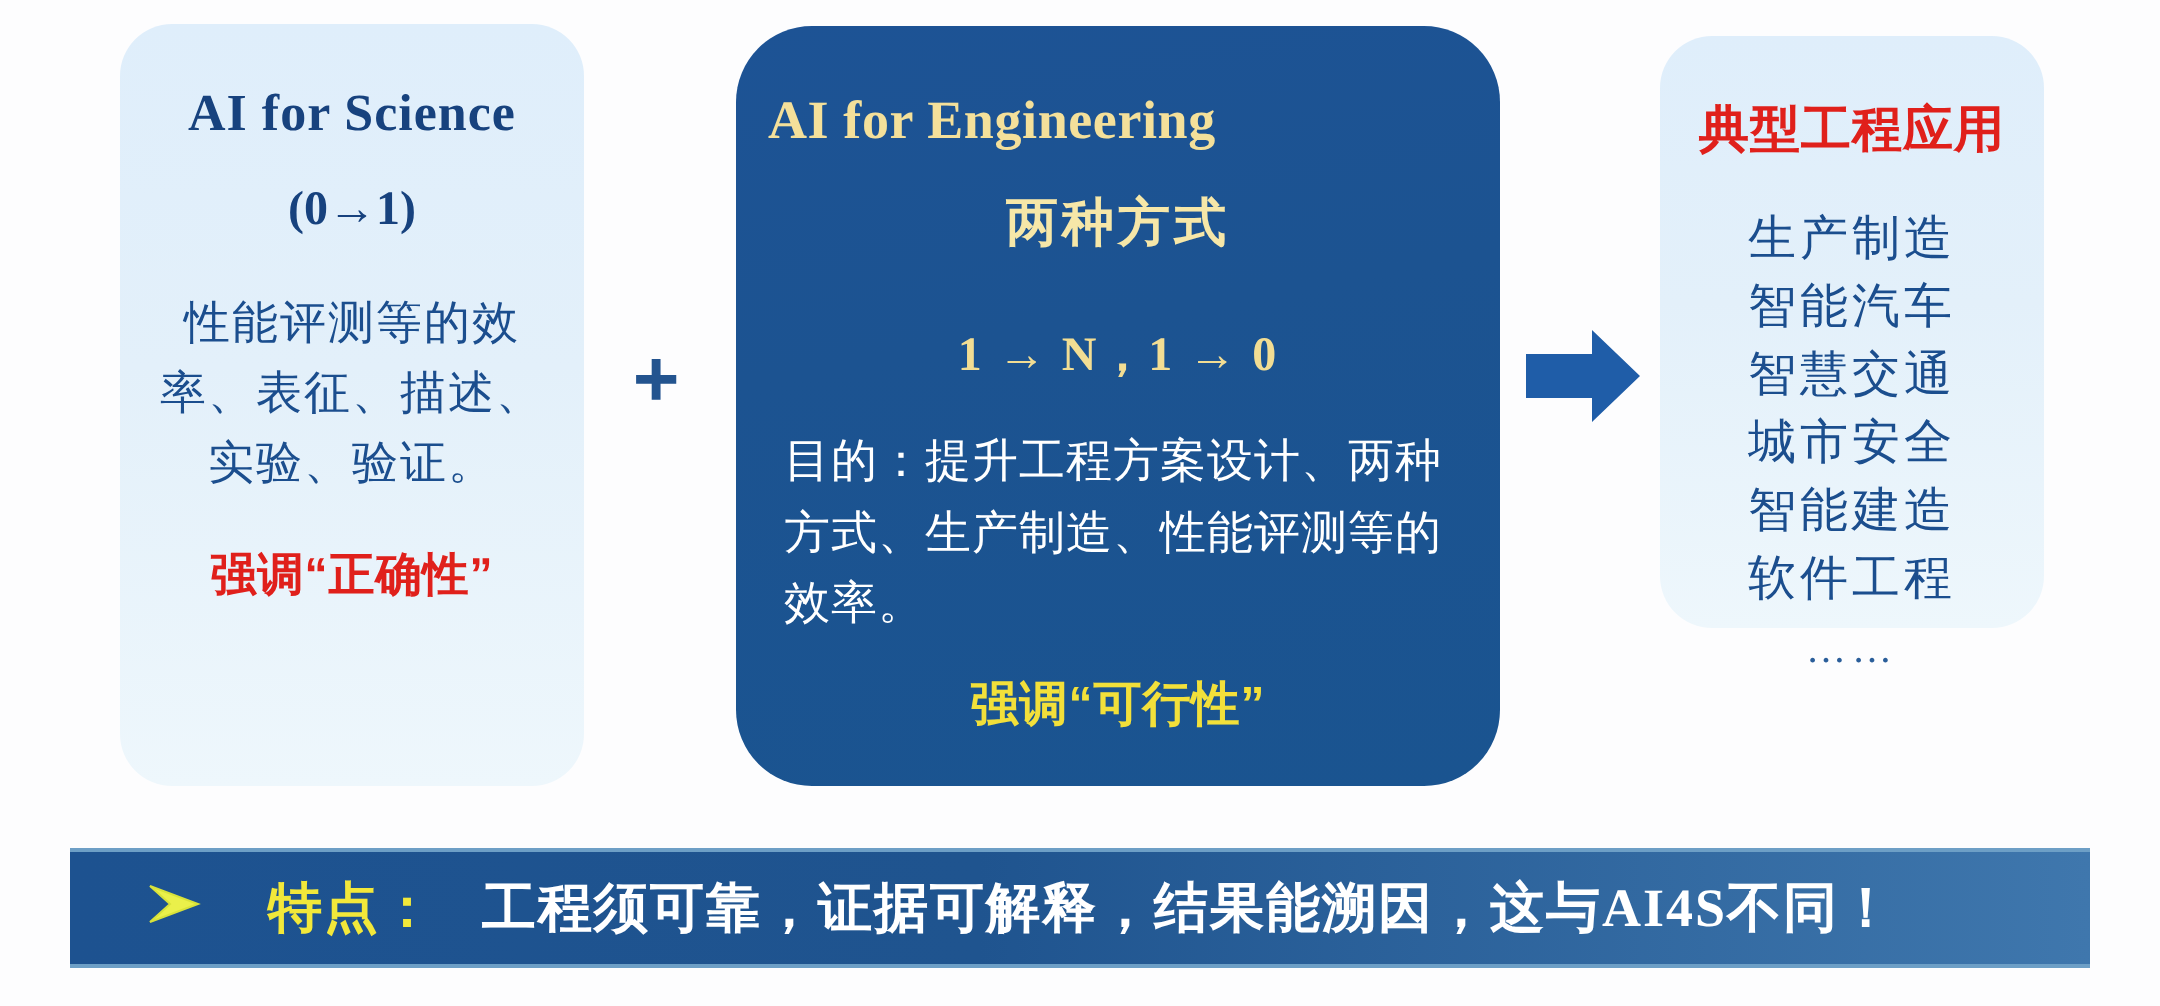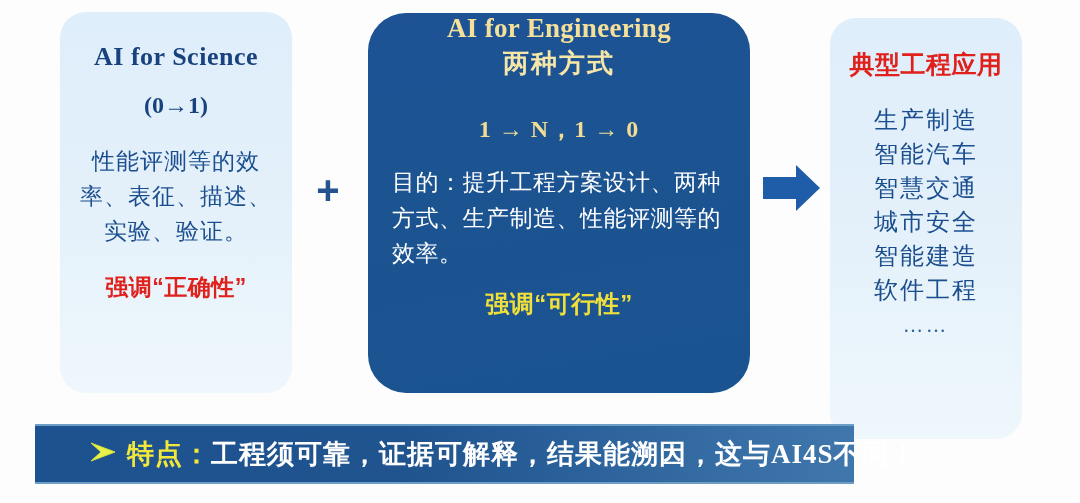--- a/index.html
+++ b/index.html
@@ -93,28 +93,28 @@
 
   
   #center-card {
     left: 368px;
     top: 13px;
     width: 382px;
     height: 380px;
     padding: 0 16px;
   }
   .c-title {
-    text-align: center;
+    margin-top: 32px;
     font-size: 27px;
     font-weight: bold;
     color: #f4e09a;
     letter-spacing: 0.3px;
   }
   .c-sub {
-    margin-top: 2px;
+    margin-top: 18px;
     text-align: center;
     font-size: 26px;
     font-weight: bold;
     color: #f6e7a8;
     letter-spacing: 2px;
   }
   .c-formula {
     margin-top: 32px;
     text-align: center;
     font-size: 24px;
@@ -148,21 +148,21 @@
     top: 163px;
     width: 58px;
     height: 50px;
   }
 
   
   #right-card {
     left: 830px;
     top: 18px;
     width: 192px;
-    height: 421px;
+    height: 296px;
     padding: 0 8px;
   }
   .r-title {
     margin-top: 30px;
     text-align: center;
     font-size: 25px;
     font-weight: bold;
     color: #e0201b;
     letter-spacing: 0.5px;
     font-family: "Liberation Sans", "DejaVu Sans", sans-serif;
@@ -184,29 +184,30 @@
     letter-spacing: 3px;
     color: #2a5e9a;
     margin-top: 4px;
   }
 
   
   #bottom-banner {
     position: absolute;
     left: 35px;
     top: 424px;
-    width: 819px;
+    width: 1010px;
     height: 60px;
     background: linear-gradient(90deg, #1d5290 0%, #1f548f 45%, #3f77ad 100%);
     border-top: 2px solid #6d9fc6;
     border-bottom: 2px solid #6d9fc6;
     box-sizing: border-box;
     display: flex;
     align-items: center;
-    padding-left: 54px;
+    padding-left: 38px;
+    gap: 23px;
   }
   .banner-arrow {
     display: inline-block;
     width: 28px;
     margin-right: 10px;
     flex: 0 0 auto;
   }
   .banner-key {
     font-size: 27px;
     font-weight: bold;

